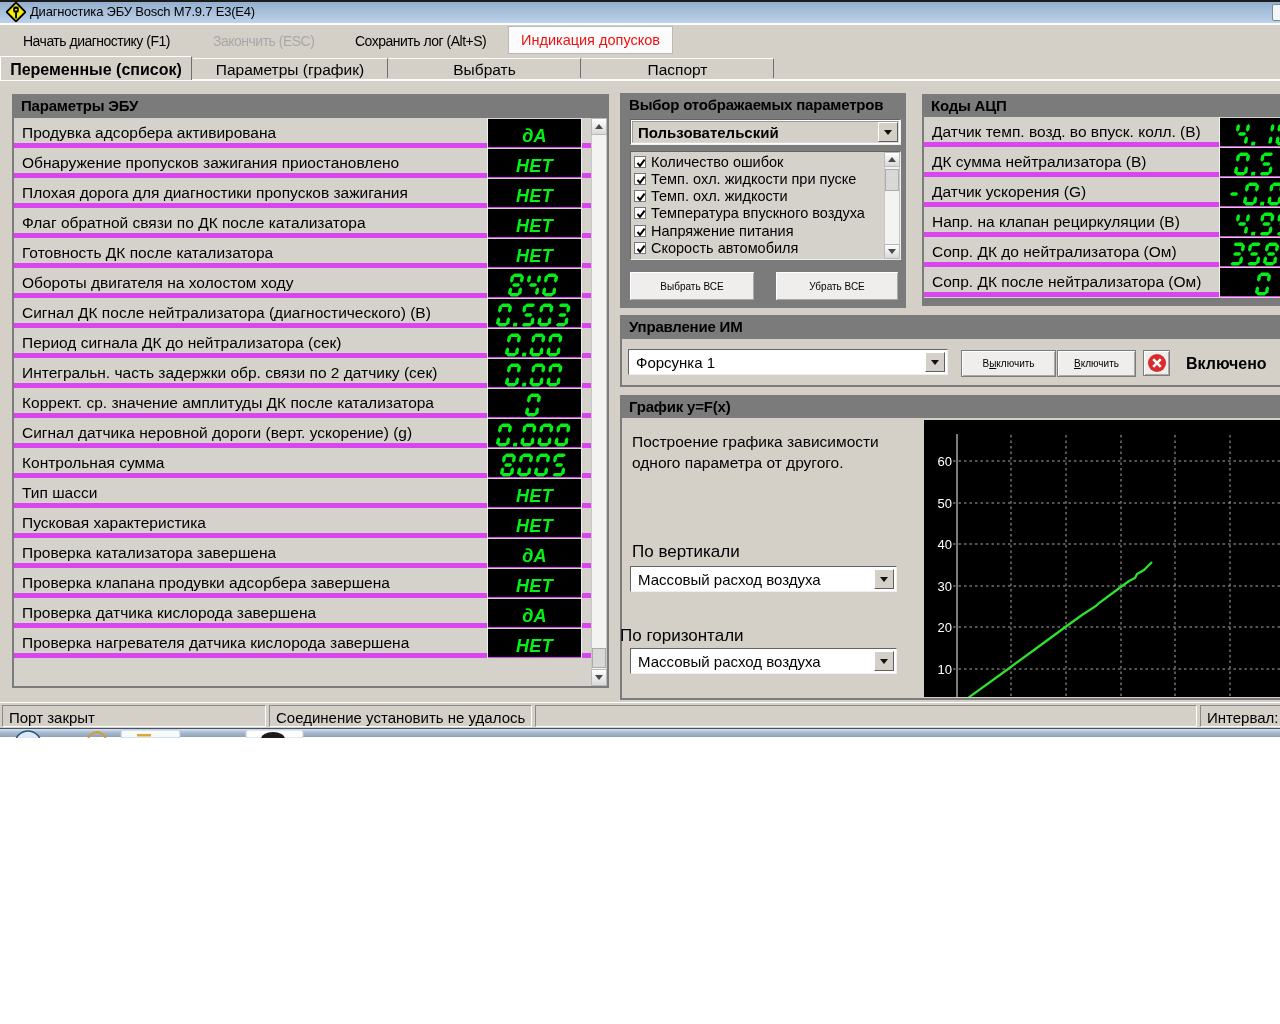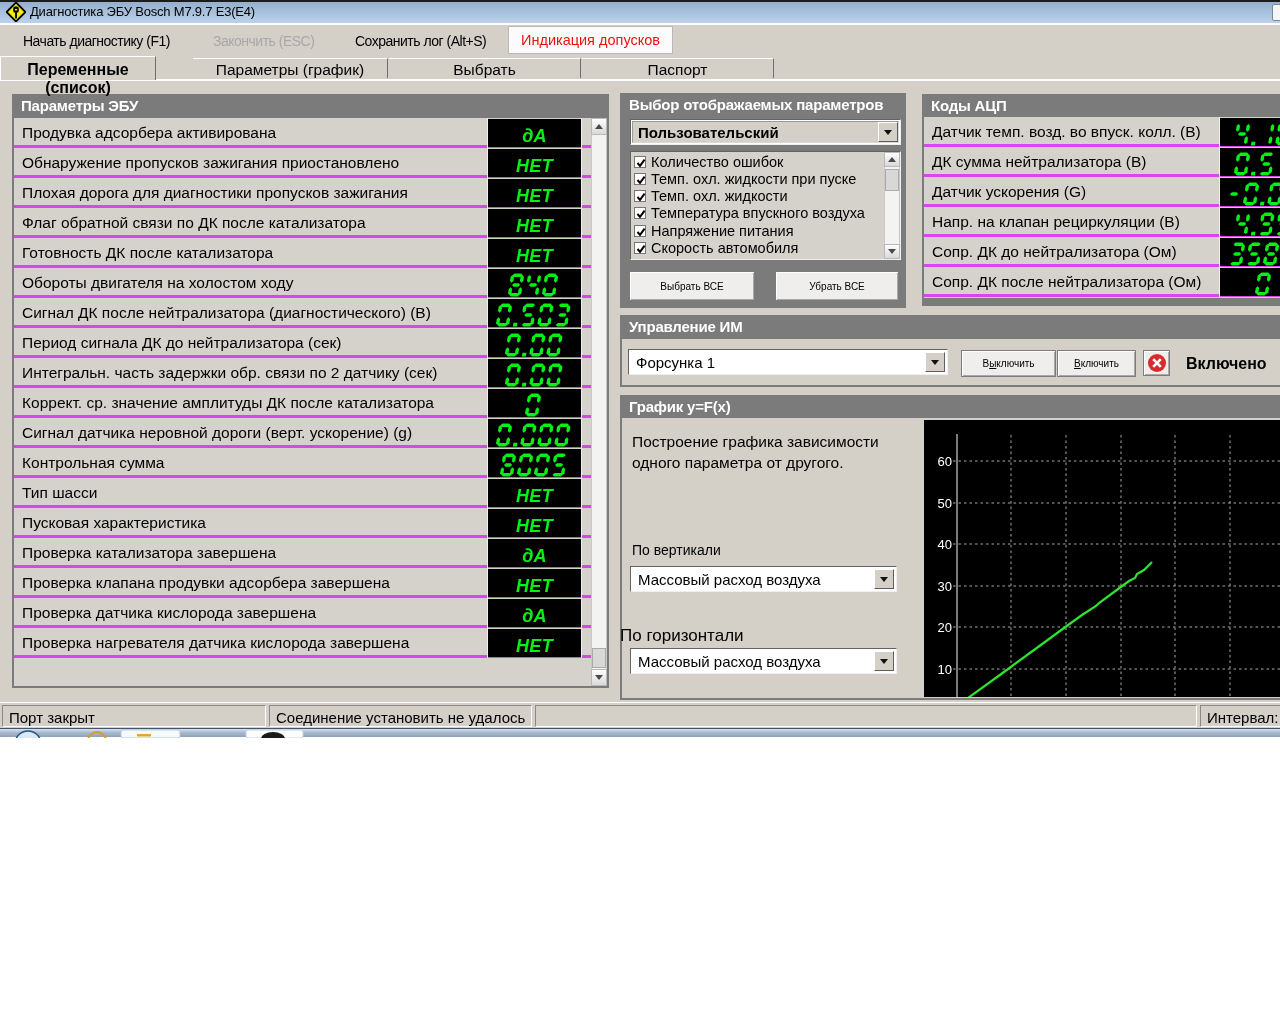--- a/index.html
+++ b/index.html
@@ -21,23 +21,23 @@
 
 #tabs{position:absolute;left:0;top:55px;width:1320px;height:24px}
 .tab{position:absolute;top:3px;height:20px;background:#d4d0c8;border-top:1px solid #fff;
   border-right:1px solid #6f6f6f;font-size:15.5px;text-align:center;color:#000;padding-top:2px}
 .tabactive{position:absolute;left:0;top:1px;height:24px;background:#d4d0c8;border-left:1px solid #fff;
   border-top:1px solid #fff;border-right:1px solid #6f6f6f;font-weight:bold;font-size:16px;
   text-align:center;padding-top:4px;z-index:3}
 #tabs .underline{position:absolute;left:0;top:24px;width:1320px;height:2px;background:#fdfdfd}
 
 .dpanel{position:absolute;background:#7b7b7b}
-.ptitle{position:absolute;left:9px;top:3px;color:#ffffff;font-weight:bold;font-size:15px;letter-spacing:-0.2px;white-space:nowrap}
+.ptitle{position:absolute;left:9px;top:3px;color:#000000;font-weight:bold;font-size:15px;letter-spacing:-0.2px;white-space:nowrap}
 .rows{position:absolute;background:#d5d2cb}
-.prow{position:absolute;left:0;width:100%;height:30px;border-bottom:3px solid #d946ef}
+.prow{position:absolute;left:0;width:100%;height:30px;border-bottom:5px solid #d946ef}
 .prow .nm{position:absolute;left:8px;top:0;line-height:29px;font-size:15.5px;color:#000;white-space:nowrap}
 .cell{position:absolute;top:1px;height:28px;background:#000;display:flex;
   align-items:flex-end;justify-content:center}
 .ledtxt{color:#04f016;font-style:italic;font-weight:bold;font-size:18px;letter-spacing:0.3px}
 
 .sb{position:absolute;background:#f3f3f1;border:1px solid #c8c8c8}
 .sbb{position:absolute;left:0;width:100%;background:linear-gradient(#fefefe,#d9d9d9);border:1px solid #b9b9b9;
   display:flex;align-items:center;justify-content:center}
 .sbth{position:absolute;left:1px;background:#d8d8d6;border:1px solid #ababab}
 .arr{width:0;height:0;border-left:4px solid transparent;border-right:4px solid transparent}
@@ -80,21 +80,21 @@
       <div class="btn" style="left:1272px"></div>
     </div>
     <div class="whiteline"></div>
     <div id="toolbar">
       <span class="tbtxt" style="left:23px">Начать диагностику (F1)</span>
       <span class="tbtxt tbdis" style="left:213px">Закончить (ESC)</span>
       <span class="tbtxt" style="left:355px">Сохранить лог (Alt+S)</span>
       <div id="indik">Индикация допусков</div>
     </div>
     <div id="tabs">
-      <div class="tabactive" style="width:156px">Переменные (список)</div>
+      <div class="tabactive" style="width:192px">Переменные (список)</div>
       <div class="tab" style="left:193px;width:195px">Параметры (график)</div>
       <div class="tab" style="left:389px;width:192px">Выбрать</div>
       <div class="tab" style="left:582px;width:192px">Паспорт</div>
       <div class="underline"></div>
     </div>
     <div class="dpanel" style="left:12px;top:94px;width:597px;height:594px">
       <span class="ptitle">Параметры ЭБУ</span>
       <div class="rows" style="left:2px;top:24px;width:593px;height:568px">
         <div class="prow" style="top:0px">
           <span class="nm">Продувка адсорбера активирована</span>
@@ -613,21 +613,21 @@
           <circle cx="10" cy="10" r="9" fill="#d92b2b"></circle>
           <path d="M6.2 6.2 L13.8 13.8 M13.8 6.2 L6.2 13.8" stroke="#fff" stroke-width="2.6"></path>
         </svg>
       </div>
       <span class="abs" style="left:566px;top:40px;font-weight:bold;font-size:16px">Включено</span>
     </div>
     <div class="dpanel" style="left:620px;top:395px;width:692px;height:305px">
       <span class="ptitle">График y=F(x)</span>
       <div class="abs" style="left:2px;top:23px;width:688px;height:280px;background:#d4d0c8"></div>
       <div class="abs" style="left:12px;top:36px;font-size:15.5px;line-height:21px">Построение графика зависимости<br>одного параметра от другого.</div>
-      <span class="abs" style="left:12px;top:147px;font-size:14px">По вертикали</span>
+      <span class="abs" style="left:12px;top:147px;font-size:17px">По вертикали</span>
       <div class="combo" style="left:10px;top:171px;width:267px;height:26px">
         <span class="txt">Массовый расход воздуха</span>
         <div class="dropbtn">
           <div class="arrdn"></div>
         </div>
       </div>
       <span class="abs" style="left:0;top:231px;font-size:17px">По горизонтали</span>
       <div class="combo" style="left:10px;top:253px;width:267px;height:26px">
         <span class="txt">Массовый расход воздуха</span>
         <div class="dropbtn">

